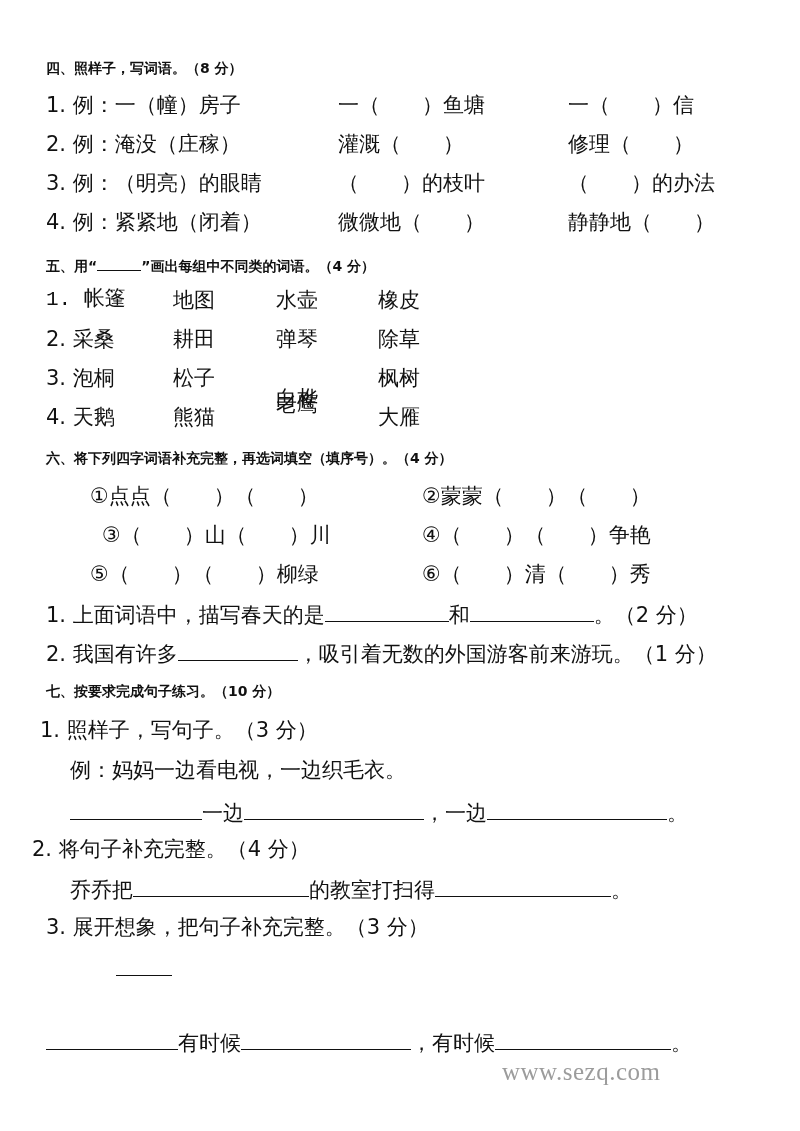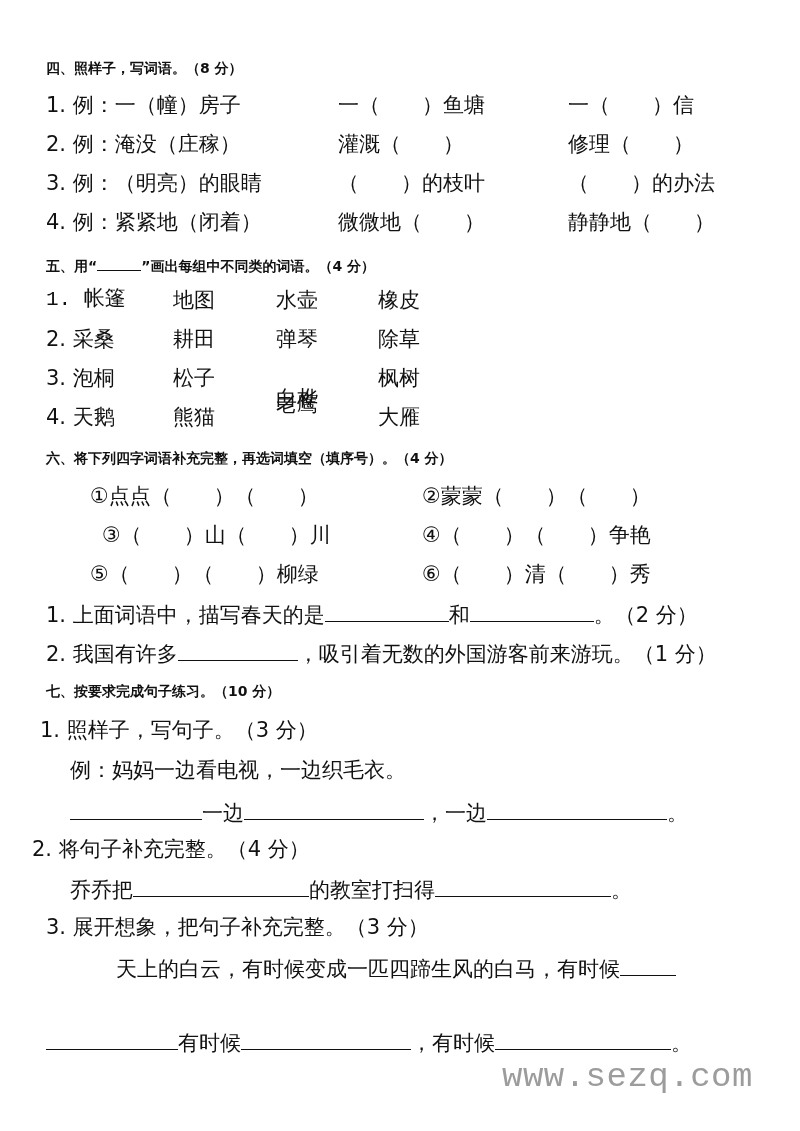--- a/index.html
+++ b/index.html
@@ -4,21 +4,21 @@
 <style>
   html, body { margin: 0; padding: 0; }
   body {
     width: 800px; height: 1131px; position: relative; overflow: hidden;
     background: #ffffff; color: #111;
     font-family: "DejaVu Sans", "Liberation Sans", sans-serif;
   }
   .line { position: absolute; left: 0; font-size: 21px; line-height: 28px; white-space: nowrap; }
   .h { font-weight: bold; font-size: 14px; }
   .blank { display: inline-block; border-bottom: 1.6px solid #111; height: 22px; vertical-align: baseline; }
-  .watermark { position: absolute; left: 502px; top: 1058px; font-family: Liberation Mono, monospace; font-size: 34px; color: #9c9c9c; letter-spacing: 0.5px; }
+  .watermark { position: absolute; left: 502px; top: 1058px; font-family: Liberation Serif, serif; font-size: 25px; color: #9c9c9c; letter-spacing: 0.5px; }
 </style>
 </head>
 <body>
 
 <div class="line h" style="top:54px;left:46px;">四、照样子，写词语。（8 分）</div>
 <div class="line" style="top:91px;left:46px;">1. 例：一（幢）房子</div>
 <div class="line" style="top:91px;left:338px;">一（　　）鱼塘</div>
 <div class="line" style="top:91px;left:568px;">一（　　）信</div>
 <div class="line" style="top:130px;left:46px;">2. 例：淹没（庄稼）</div>
 <div class="line" style="top:130px;left:338px;">灌溉（　　）</div>
@@ -69,19 +69,19 @@
 <div class="line" style="top:756px;left:70px;">例：妈妈一边看电视，一边织毛衣。</div>
 <div class="line" style="top:797px;left:70px;">
   <span class="blank" style="width:132px;"></span><span>一边</span><span class="blank" style="width:180px;"></span><span>，一边</span><span class="blank" style="width:180px;"></span><span>。</span>
 </div>
 <div class="line" style="top:835px;left:32px;">2. 将句子补充完整。（4 分）</div>
 <div class="line" style="top:874px;left:70px;">
   <span>乔乔把</span><span class="blank" style="width:176px;"></span><span>的教室打扫得</span><span class="blank" style="width:176px;"></span><span>。</span>
 </div>
 <div class="line" style="top:913px;left:46px;">3. 展开想象，把句子补充完整。（3 分）</div>
 <div class="line" style="top:953px;left:116px;">
-  <span>天上的白云，有时候变成一匹四蹄生风的白马，有时候</span><span class="blank" style="width:56px;"></span>
+  <span class="blank" style="width:56px;"></span>
 </div>
 <div class="line" style="top:991px;left:46px;margin-top:36px;">
   <span class="blank" style="width:132px;"></span><span>有时候</span><span class="blank" style="width:170px;"></span><span>，有时候</span><span class="blank" style="width:176px;"></span><span>。</span>
 </div>
 
 <div class="watermark">www.sezq.com</div>
 
 </body></html>

